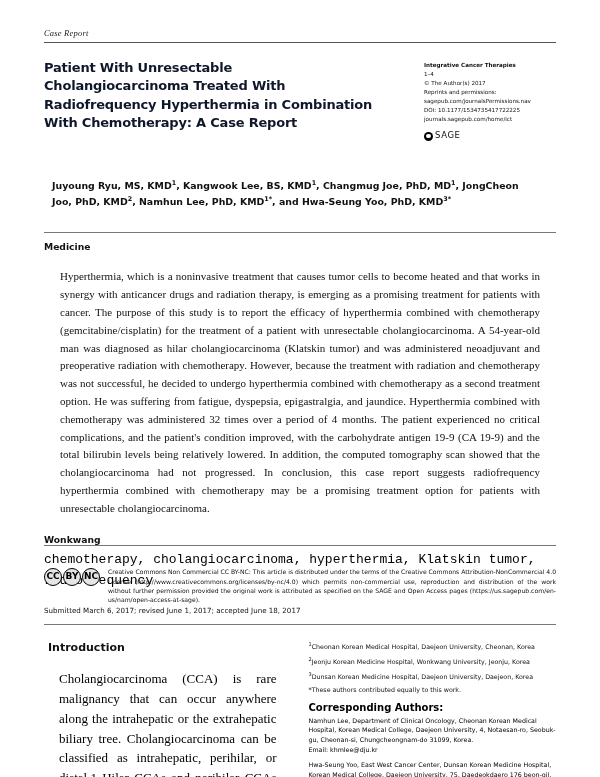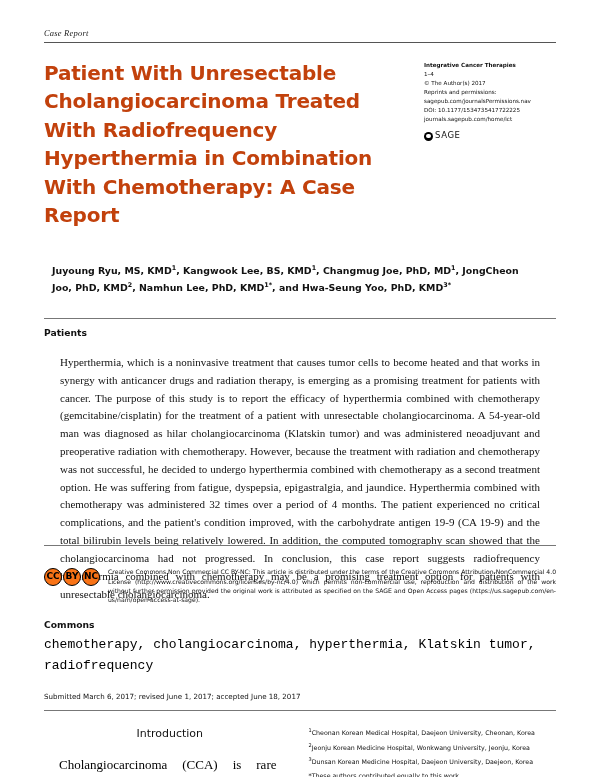--- a/index.html
+++ b/index.html
@@ -35,25 +35,25 @@
   }
   
   .title-row {
     display: flex;
     align-items: flex-start;
     justify-content: space-between;
     gap: 14px;
   }
   .title {
     font-family: "DejaVu Sans", sans-serif;
-    font-size: 20px;
+    font-size: 13px;
     line-height: 1.42;
     font-weight: bold;
     letter-spacing: -0.2px;
-    color: #c2410c;
+    color: #0f172a;
     max-width: 330px;
     margin: 0;
   }
   .journal-meta {
     font-family: "DejaVu Sans", sans-serif;
     font-size: 5.6px;
     line-height: 1.62;
     color: #111;
     width: 132px;
     text-align: left;
@@ -141,24 +141,23 @@
   
   .cols {
     display: flex;
     gap: 17px;
     margin-top: 16px;
   }
   .col { width: 248px; }
   h3.intro-head {
     font-family: "DejaVu Sans", sans-serif;
     font-size: 11px;
-    font-weight: normal;
+    font-weight: bold;
     margin: 0 0 7px 4px;
     color: #111;
-    text-align: center;
   }
   p.col-text {
     font-family: "Liberation Serif", serif;
     font-size: 13px;
     line-height: 1.52;
     text-align: justify;
     margin: 15px;
     text-indent: 0;
   }
   .aff {
@@ -194,21 +193,21 @@
   .cc-badge {
     flex: 0 0 auto;
     display: flex;
     gap: 1px;
     padding-top: 1px;
   }
   .cc-circ {
     width: 18px; height: 18px;
     border: 1.4px solid #000;
     border-radius: 50%;
-    background: #f97316;
+    background: #e5e5e5;
     font-family: "DejaVu Sans", sans-serif;
     font-size: 9px;
     font-weight: bold;
     line-height: 15px;
     text-align: center;
     color: #000;
   }
   .licence {
     font-family: "DejaVu Sans", sans-serif;
     font-size: 6.1px;
@@ -246,25 +245,25 @@
       <div class="sage-logo">
         <span class="sage-mark"></span>
         <span class="sage-word">SAGE</span>
       </div>
     </div>
   </div>
 
   <div class="authors">Juyoung Ryu, MS, KMD<sup>1</sup>, Kangwook Lee, BS, KMD<sup>1</sup>, Changmug Joe, PhD, MD<sup>1</sup>, JongCheon Joo, PhD, KMD<sup>2</sup>, Namhun Lee, PhD, KMD<sup>1*</sup>, and Hwa-Seung Yoo, PhD, KMD<sup>3*</sup></div>
 
   <hr class="sec-rule">
-  <h2 class="sec-head">Patients</h2>
+  <h2 class="sec-head">Medicine</h2>
   <p class="body-just">Hyperthermia, which is a noninvasive treatment that causes tumor cells to become heated and that works in synergy with anticancer drugs and radiation therapy, is emerging as a promising treatment for patients with cancer. The purpose of this study is to report the efficacy of hyperthermia combined with chemotherapy (gemcitabine/cisplatin) for the treatment of a patient with unresectable cholangiocarcinoma. A 54-year-old man was diagnosed as hilar cholangiocarcinoma (Klatskin tumor) and was administered neoadjuvant and preoperative radiation with chemotherapy. However, because the treatment with radiation and chemotherapy was not successful, he decided to undergo hyperthermia combined with chemotherapy as a second treatment option. He was suffering from fatigue, dyspepsia, epigastralgia, and jaundice. Hyperthermia combined with chemotherapy was administered 32 times over a period of 4 months. The patient experienced no critical complications, and the patient's condition improved, with the carbohydrate antigen 19-9 (CA 19-9) and the total bilirubin levels being relatively lowered. In addition, the computed tomography scan showed that the cholangiocarcinoma had not progressed. In conclusion, this case report suggests radiofrequency hyperthermia combined with chemotherapy may be a promising treatment option for patients with unresectable cholangiocarcinoma.</p>
 
   <div class="keywords-block">
-    <h2 class="sec-head">Commons</h2>
+    <h2 class="sec-head">Wonkwang</h2>
     <p class="kw-list">chemotherapy, cholangiocarcinoma, hyperthermia, Klatskin tumor, radiofrequency</p>
   </div>
 
   <div class="dates">Submitted March 6, 2017; revised June 1, 2017; accepted June 18, 2017</div>
   <hr class="dates-rule">
 
   <div class="cols">
     <div class="col">
       <h3 class="intro-head">Introduction</h3>
       <p class="col-text">Cholangiocarcinoma (CCA) is rare malignancy that can occur anywhere along the intrahepatic or the extrahepatic biliary tree. Cholangiocarcinoma can be classified as intrahepatic, perihilar, or distal.1 Hilar CCAs and perihilar CCAs are associated with poor prognosis. Of the 3000 cases seen annually in the United States, less than one-half of the tumors are resectable. Patients typically present with abdominal pain, pruritus, weight loss, and jaundice. Computed tomography (CT), magnetic resonance imaging, and ultrasound are used to diagnose cancer and to characterize biliary lesions. Treatment consists of surgery, radiation therapy, chemotherapy and photodynamic therapy. Standard therapy consists of surgical margin-negative resection with extrahepatic bile</p>

